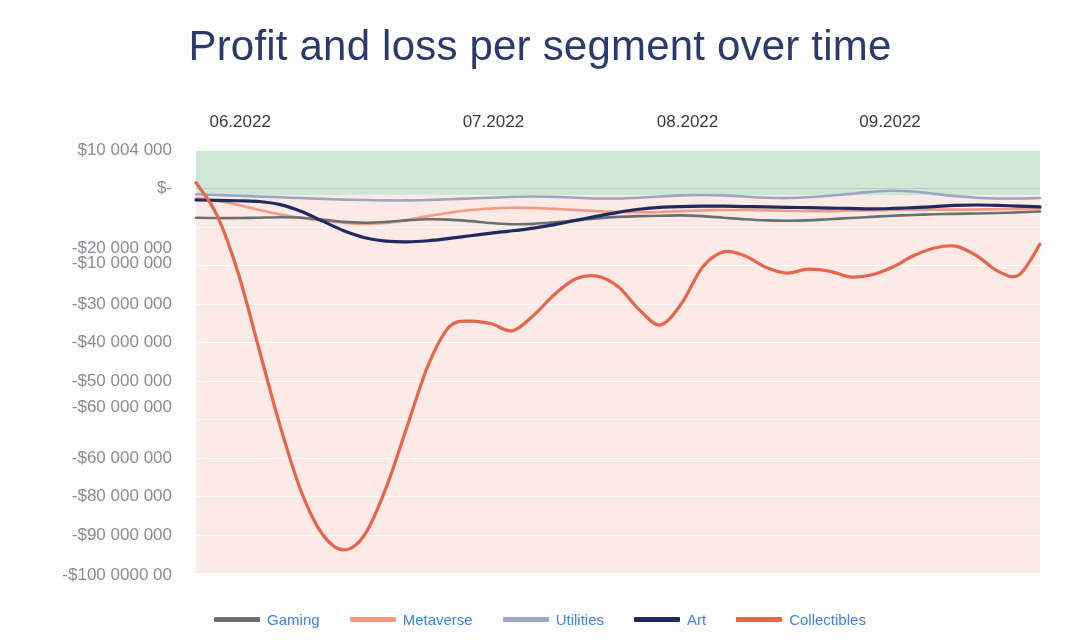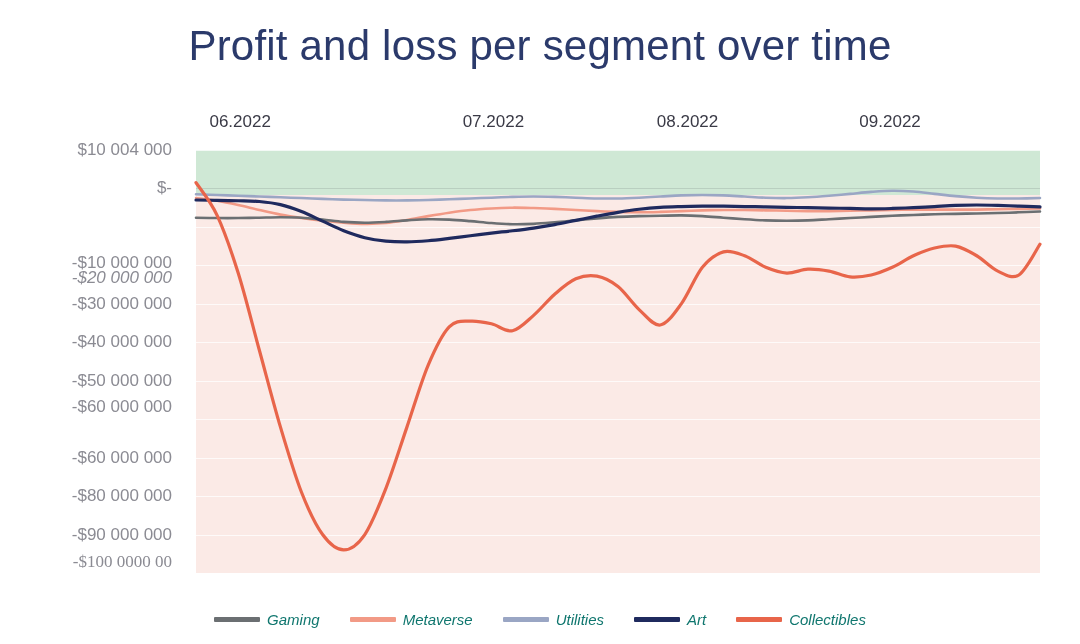--- a/index.html
+++ b/index.html
@@ -123,52 +123,51 @@
     gap: 7px;
   }
   .legend-swatch {
     display: block;
     width: 46px;
     height: 5px;
     border-radius: 1px;
   }
   .legend-label {
     font-size: 15px;
-    color: #0f766e;
+    color: #3b82f6;
     white-space: nowrap;
-    font-style: italic;
   }
 </style>
 </head>
 <body>
 
 <div id="chart-root">
 
   <div class="chart-title">Profit and loss per segment over time</div>
 
   <div class="xaxis-labels">
       <div class="xlabel" style="left: 238.2px;">06.2022</div>
       <div class="xlabel" style="left: 491.4px;">07.2022</div>
       <div class="xlabel" style="left: 685.52px;">08.2022</div>
       <div class="xlabel" style="left: 888.08px;">09.2022</div>
     </div>
 
   <div class="yaxis-labels">
       <div class="ylabel" style="top: 150px;">$10 004 000</div>
       <div class="ylabel" style="top: 188.455px;">$-</div>
       <div class="ylabel" style="top: 226.909px; margin-top: 36px;">-$10 000 000</div>
-      <div class="ylabel" style="top: 278px; font-style: italic;">-$20 000 000</div>
+      <div class="ylabel" style="top: 248px;">-$20 000 000</div>
       <div class="ylabel" style="top: 303.818px;">-$30 000 000</div>
       <div class="ylabel" style="top: 342.273px;">-$40 000 000</div>
       <div class="ylabel" style="top: 380.727px;">-$50 000 000</div>
       <div class="ylabel" style="top: 407px;">-$60 000 000</div>
       <div class="ylabel" style="top: 457.636px;">-$60 000 000</div>
       <div class="ylabel" style="top: 496.091px;">-$80 000 000</div>
       <div class="ylabel" style="top: 534.545px;">-$90 000 000</div>
-      <div class="ylabel" style="top: 562px; font-family: Liberation Serif, serif;">-$100 0000 00</div>
+      <div class="ylabel" style="top: 575px;">-$100 0000 00</div>
     </div>
 
   <div class="plot-wrap">
     <div class="band-pos"></div>
     <div class="band-neg"></div>
     <div id="gridlines">
         <div class="gridline" style="top: 0px;"></div>
         <div class="zeroline" style="top: 38.4545px;"></div>
         <div class="gridline" style="top: 76.9091px;"></div>
         <div class="gridline" style="top: 115.364px;"></div>

